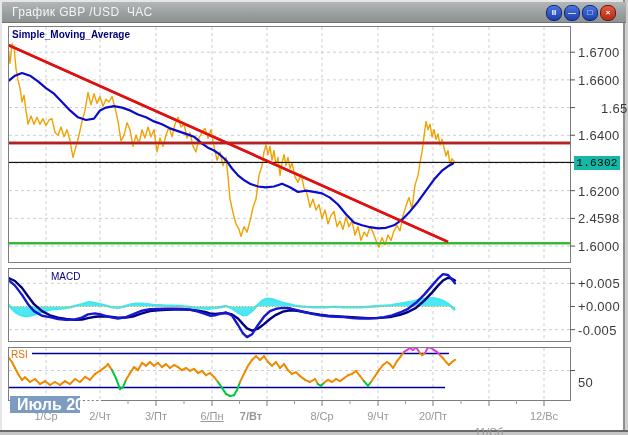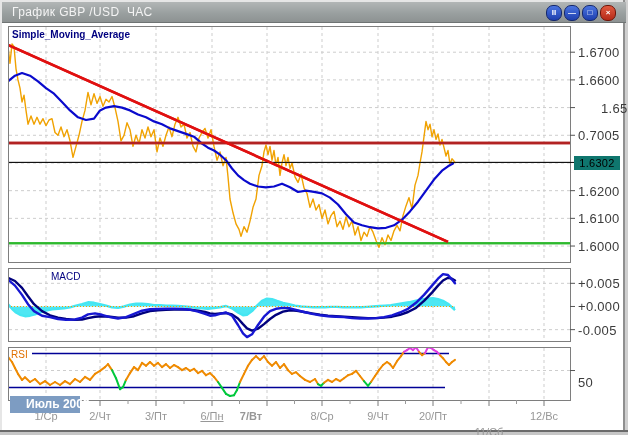--- a/index.html
+++ b/index.html
@@ -13,24 +13,24 @@
   .controls{position:absolute;right:10px;top:3px;display:flex;gap:2px;}
   .ctl{width:14px;height:14px;border-radius:7px;color:#fff;font-size:8px;font-weight:bold;
     text-align:center;line-height:13px;cursor:default;user-select:none;}
   .ctl.blue{background:linear-gradient(180deg,#4a74e0,#1e3fae);border:1px solid #14286e;}
   .ctl.red{background:linear-gradient(180deg,#e05a40,#b52a18);border:1px solid #701408;}
   .panel{position:absolute;background:#ffffff;border:1px solid #7e7e7e;box-sizing:border-box;}
   .panel-label{position:absolute;font-size:10px;z-index:5;}
   #svgroot{position:absolute;left:0;top:0;z-index:3;pointer-events:none;}
   .axis-label{position:absolute;font-size:13px;color:#3c3c3c;letter-spacing:0.3px;z-index:4;}
   .date-label{position:absolute;font-size:11px;color:#979797;text-align:center;width:46px;z-index:4;}
-  .badge-price{position:absolute;left:574px;width:46px;height:14px;background:#0f766e;
-    color:#000;font-size:11px;line-height:14px;text-align:center;letter-spacing:0.3px;z-index:6;}
+  .badge-price{position:absolute;left:574px;width:46px;height:14px;background:#14b8a6;
+    color:#000;font-size:11px;line-height:14px;text-align:center;letter-spacing:0.3px;z-index:6;font-family:Liberation Mono, monospace;}
   .badge-month{position:absolute;left:10px;top:396px;width:70px;height:17px;background:#7d9cc2;
-    color:#fff;font-size:12px;font-weight:bold;line-height:17px;padding-left:16px;
+    color:#fff;font-size:16px;font-weight:bold;line-height:17px;padding-left:7px;
     box-sizing:border-box;z-index:6;white-space:pre;}
 </style>
 </head>
 <body>
 
 <div class="window">
 
   <div>
     <div class="edge" style="left:0;top:0;width:628px;height:2px;background:#e6e6e6;"></div>
     <div class="edge" style="left:0;top:0;width:2px;height:435px;background:#e6e6e6;"></div>
@@ -283,23 +283,23 @@
       <line x1="461" y1="400" x2="461" y2="404" stroke="#9a9a9a" stroke-width="1"></line>
       <line x1="489" y1="400" x2="489" y2="406" stroke="#7a7a7a" stroke-width="1"></line>
       <line x1="516.5" y1="400" x2="516.5" y2="404" stroke="#9a9a9a" stroke-width="1"></line>
       <line x1="544" y1="400" x2="544" y2="406" stroke="#7a7a7a" stroke-width="1"></line>
     </svg>
 
   <div id="labels-layer">
       <div class="axis-label" style="left: 578px; top: 45.2px;">1.6700</div>
       <div class="axis-label" style="left: 578px; top: 72.8923px;">1.6600</div>
       <div class="axis-label" style="left: 601px; top: 100.585px; text-align: right;">1.6500</div>
-      <div class="axis-label" style="left: 578px; top: 128.277px;">0.7005</div>
+      <div class="axis-label" style="left: 578px; top: 128.277px;">1.6400</div>
       <div class="axis-label" style="left: 578px; top: 183.662px;">1.6200</div>
-      <div class="axis-label" style="left: 578px; top: 211.354px;">1.6100</div>
+      <div class="axis-label" style="left: 578px; top: 211.354px;">2.4598</div>
       <div class="axis-label" style="left: 578px; top: 239.046px;">1.6000</div>
       <div class="axis-label" style="left: 578px; top: 276.317px;">+0.005</div>
       <div class="axis-label" style="left: 578px; top: 299.483px;">+0.000</div>
       <div class="axis-label" style="left: 578px; top: 322.649px;">-0.005</div>
       <div class="axis-label" style="left: 578px; top: 375px;">50</div>
       <div class="date-label" style="left: 23px; top: 410px;">1/Ср</div>
       <div class="date-label" style="left: 77px; top: 410px;">2/Чт</div>
       <div class="date-label" style="left: 133px; top: 410px;">3/Пт</div>
       <div class="date-label" style="left: 189px; top: 410px; text-decoration: underline;">6/Пн</div>
       <div class="date-label" style="left: 228px; top: 410px; font-weight: bold;">7/Вт</div>

